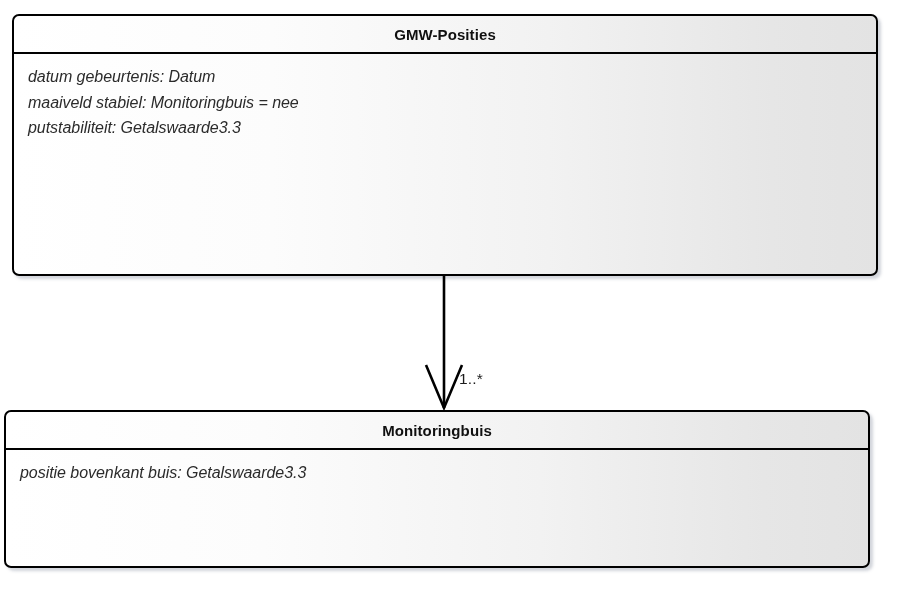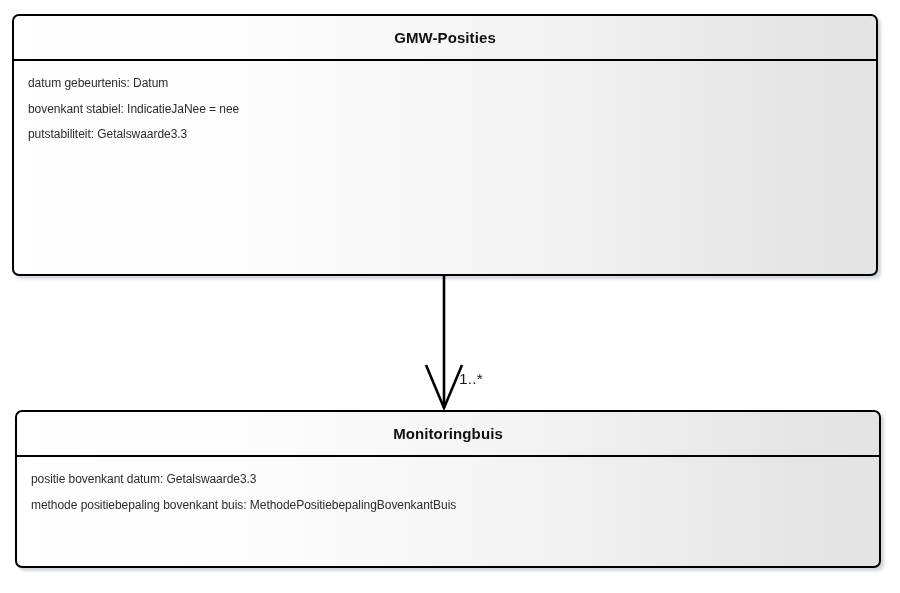--- a/index.html
+++ b/index.html
@@ -27,21 +27,21 @@
     box-sizing: border-box;
     border: 2px solid #000000;
     border-radius: 7px;
     background: linear-gradient(to right, #ffffff 0%, #fcfcfc 30%, #f2f2f2 62%, #e6e6e6 88%, #e3e3e3 100%);
     box-shadow: 3px 3px 3px rgba(150, 157, 172, 0.42);
     overflow: hidden;
   }
 
   .uml-header {
     box-sizing: border-box;
-    height: 45px;
+    height: 38px;
     display: flex;
     align-items: center;
     justify-content: center;
     border-bottom: 2px solid #000000;
   }
 
   .uml-title {
     font-size: 15px;
     font-weight: bold;
     color: #101010;
@@ -49,37 +49,38 @@
     text-align: center;
     white-space: nowrap;
   }
 
   .uml-attributes {
     box-sizing: border-box;
     padding: 10px 0 10px 14px;
   }
 
   .uml-attr {
-    font-size: 12px;
+    font-size: 16px;
     line-height: 25.6px;
     color: #2b2b2b;
     white-space: nowrap;
     letter-spacing: -0.05px;
+    font-style: italic;
   }
 
   
   #class-gmw-posities {
     left: 12px;
     top: 14px;
     width: 866px;
     height: 262px;
   }
 
   #class-monitoringbuis {
-    left: 15px;
+    left: 4px;
     top: 410px;
     width: 866px;
     height: 158px;
   }
 
   
   .connector {
     position: absolute;
     left: 0;
     top: 0;
@@ -102,35 +103,34 @@
 <body>
 
 <div id="diagram">
 
   <div class="uml-class" id="class-gmw-posities">
     <div class="uml-header">
       <span class="uml-title">GMW-Posities</span>
     </div>
     <div class="uml-attributes">
       <div class="uml-attr">datum gebeurtenis: Datum</div>
-      <div class="uml-attr">bovenkant stabiel: IndicatieJaNee = nee</div>
+      <div class="uml-attr">maaiveld stabiel: Monitoringbuis = nee</div>
       <div class="uml-attr">putstabiliteit: Getalswaarde3.3</div>
     </div>
   </div>
 
   <svg class="connector" viewBox="0 0 900 593" width="900" height="593" xmlns="http://www.w3.org/2000/svg">
     <line x1="444" y1="276" x2="444" y2="408" stroke="#000000" stroke-width="2.6"></line>
     <polyline points="426,365 444,408 462,365" fill="none" stroke="#000000" stroke-width="2.6" stroke-linecap="butt" stroke-linejoin="miter"></polyline>
   </svg>
 
   <div class="multiplicity-label">1..*</div>
 
   <div class="uml-class" id="class-monitoringbuis">
     <div class="uml-header">
       <span class="uml-title">Monitoringbuis</span>
     </div>
     <div class="uml-attributes">
-      <div class="uml-attr">positie bovenkant datum: Getalswaarde3.3</div>
-      <div class="uml-attr">methode positiebepaling bovenkant buis: MethodePositiebepalingBovenkantBuis</div>
+      <div class="uml-attr">positie bovenkant buis: Getalswaarde3.3</div>
     </div>
   </div>
 
 </div>
 
 </body></html>

